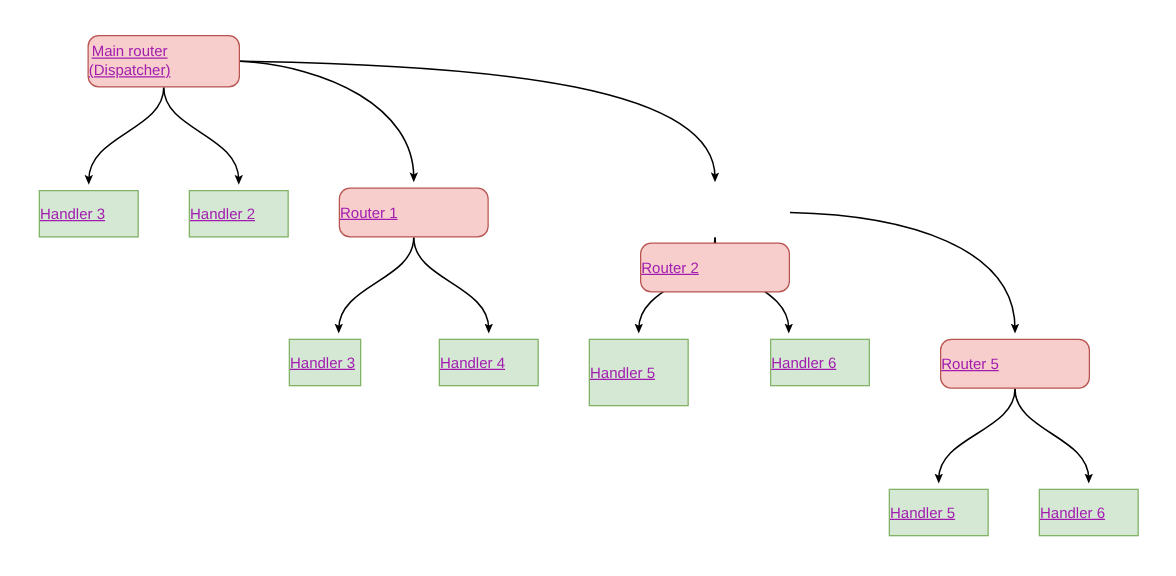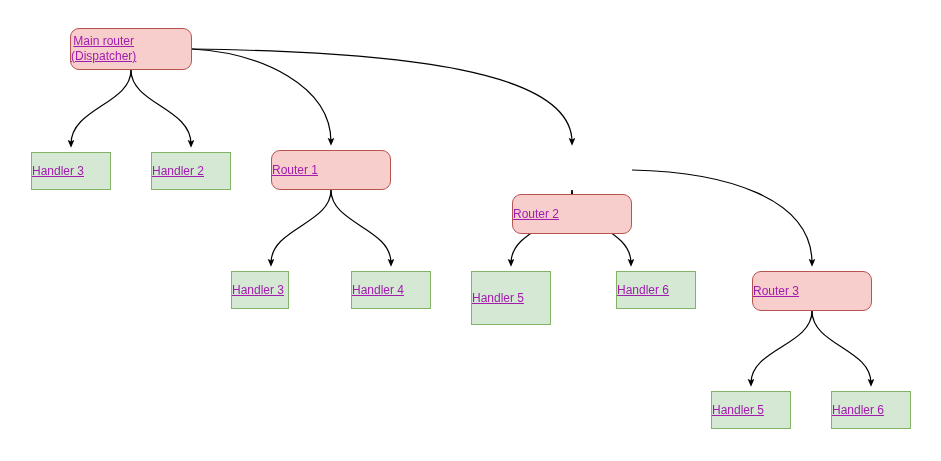--- a/index.html
+++ b/index.html
@@ -78,18 +78,18 @@
       <div class="node router" style="left: 70px; top: 28px; width: 122px; height: 42px;"><span>Main router
 (Dispatcher)</span></div>
       <div class="node handler" style="left: 31px; top: 152px; width: 80px; height: 38px;"><span>Handler 3</span></div>
       <div class="node handler" style="left: 151px; top: 152px; width: 80px; height: 38px;"><span>Handler 2</span></div>
       <div class="node router" style="left: 271px; top: 150px; width: 120px; height: 40px;"><span>Router 1</span></div>
       <div class="node router" style="left: 512px; top: 150px; width: 120px; height: 40px; margin-top: 44px;"><span>Router 2</span></div>
       <div class="node handler" style="left: 231px; top: 271px; width: 58px; height: 38px;"><span>Handler 3</span></div>
       <div class="node handler" style="left: 351px; top: 271px; width: 80px; height: 38px;"><span>Handler 4</span></div>
       <div class="node handler" style="left: 471px; top: 271px; width: 80px; height: 54px;"><span>Handler 5</span></div>
       <div class="node handler" style="left: 616px; top: 271px; width: 80px; height: 38px;"><span>Handler 6</span></div>
-      <div class="node router" style="left: 752px; top: 271px; width: 120px; height: 40px;"><span>Router 3</span></div>
+      <div class="node router" style="left: 752px; top: 271px; width: 120px; height: 40px;"><span>Router 5</span></div>
       <div class="node handler" style="left: 711px; top: 391px; width: 80px; height: 38px;"><span>Handler 5</span></div>
       <div class="node handler" style="left: 831px; top: 391px; width: 80px; height: 38px;"><span>Handler 6</span></div>
     </div>
 
 </div>
 
 </body></html>

